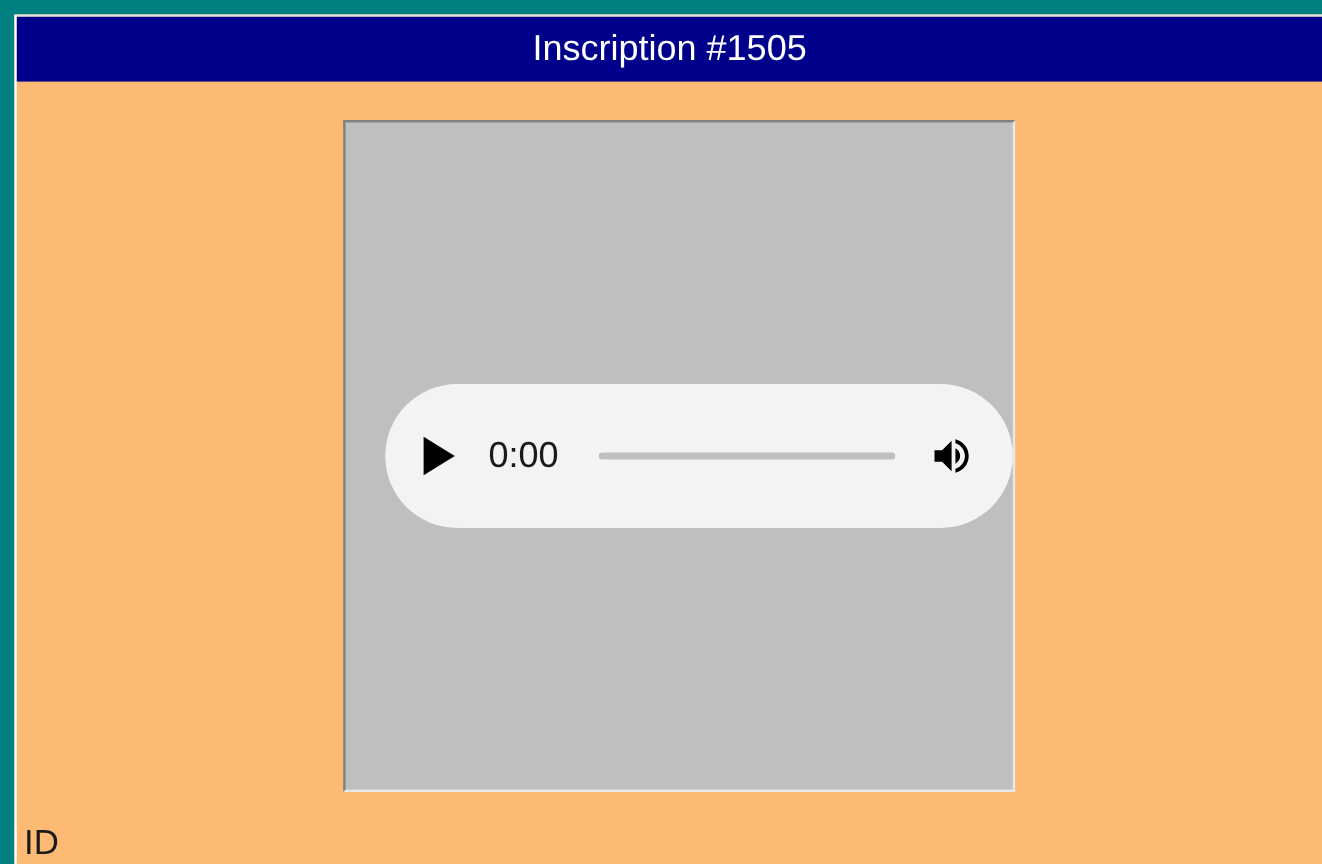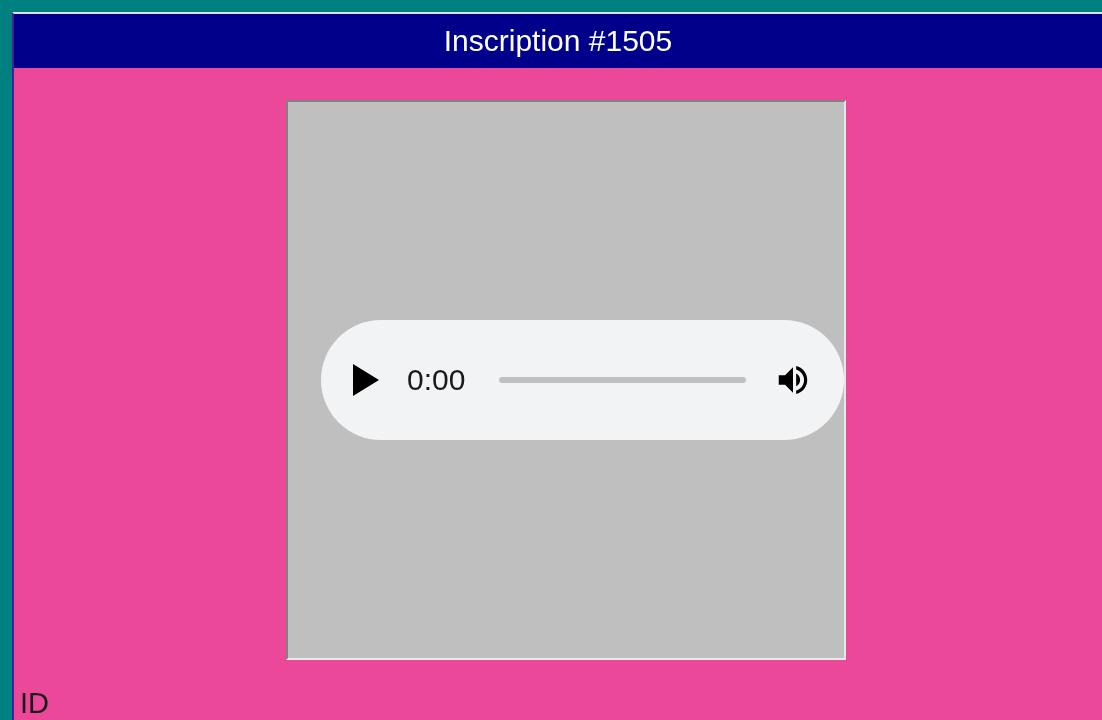--- a/index.html
+++ b/index.html
@@ -14,23 +14,23 @@
       font-family: Arial, Helvetica, sans-serif;
       overflow: hidden;
       position: relative;
     }
     .outer-frame {
       position: absolute;
       top: 12px;
       left: 12px;
       right: 0;
       bottom: 0;
-      background: #ec4899;
+      background: #fdba74;
       border-top: 2px solid #e0e0e0;
-      border-left: 2px solid #4c1d95;
+      border-left: 2px solid #ffffff;
     }
     .title-bar {
       background: #00008b;
       color: #ffffff;
       height: 54px;
       display: flex;
       align-items: center;
       justify-content: center;
       font-size: 30px;
       font-weight: normal;

